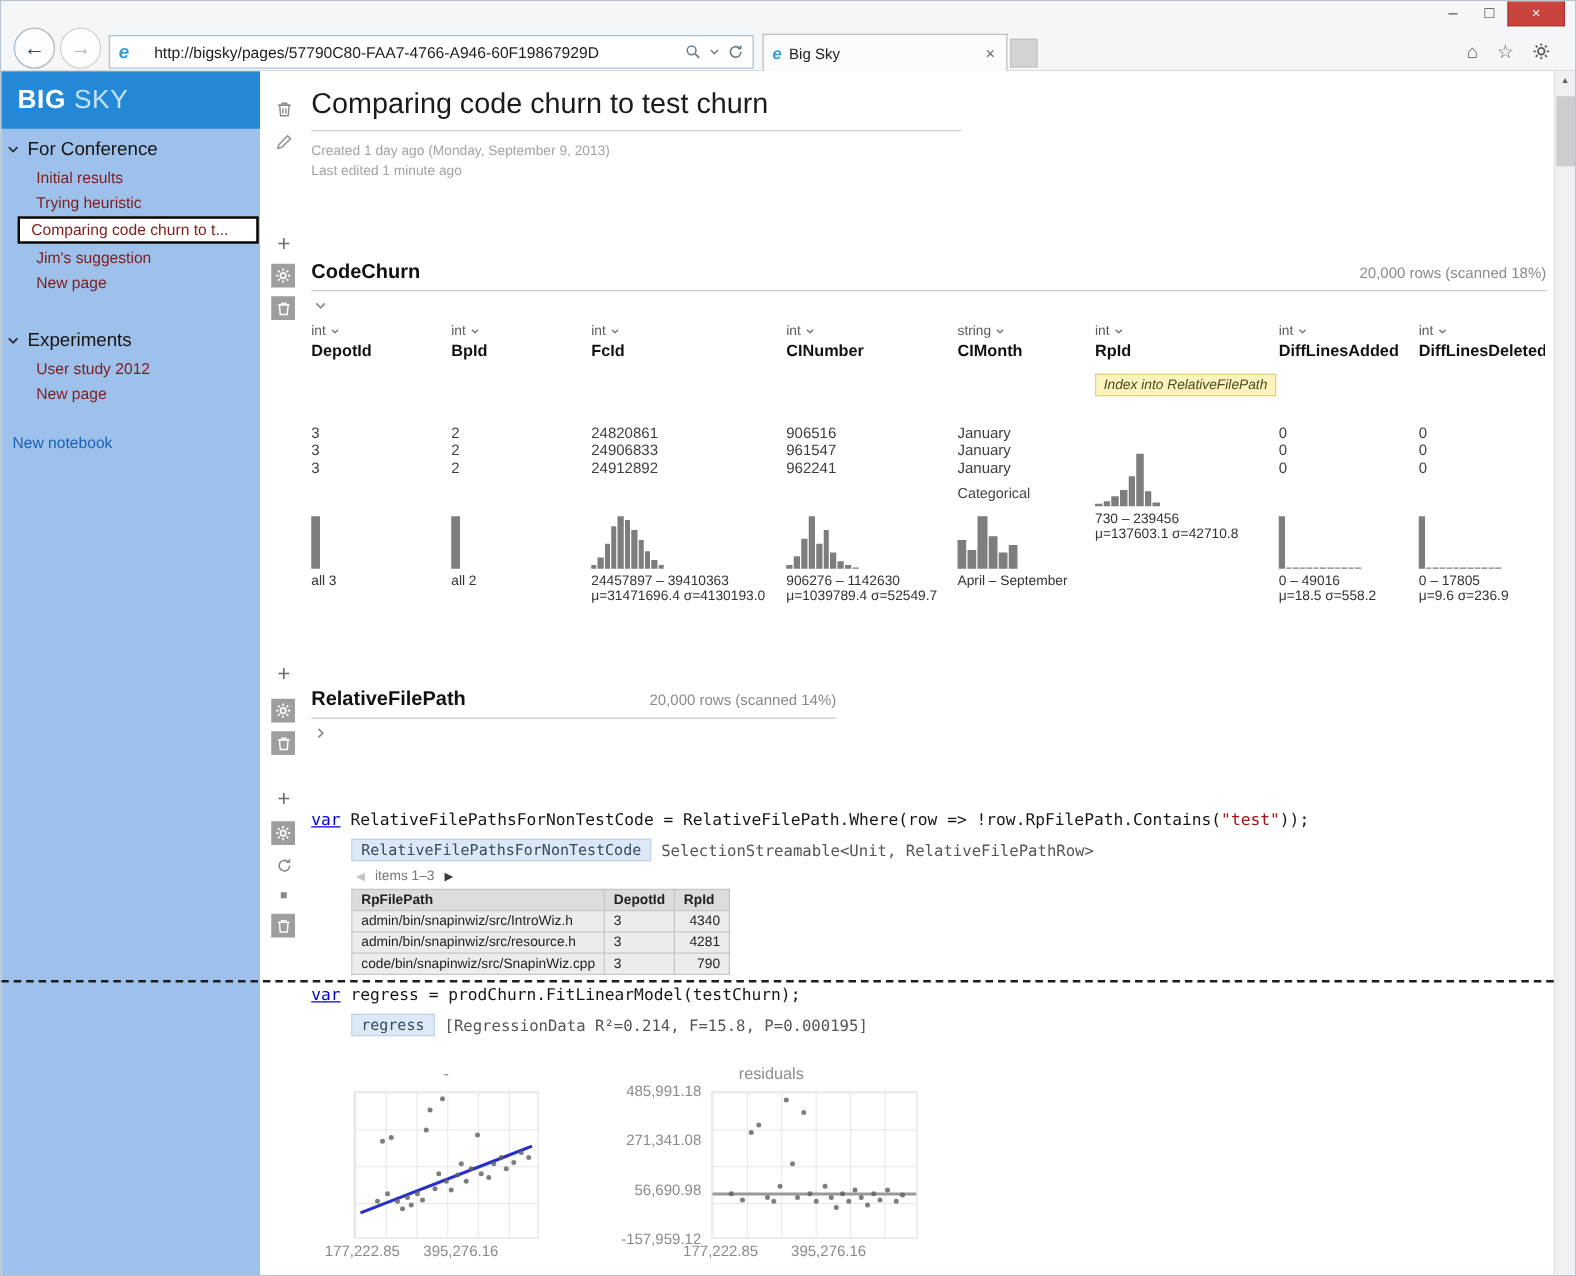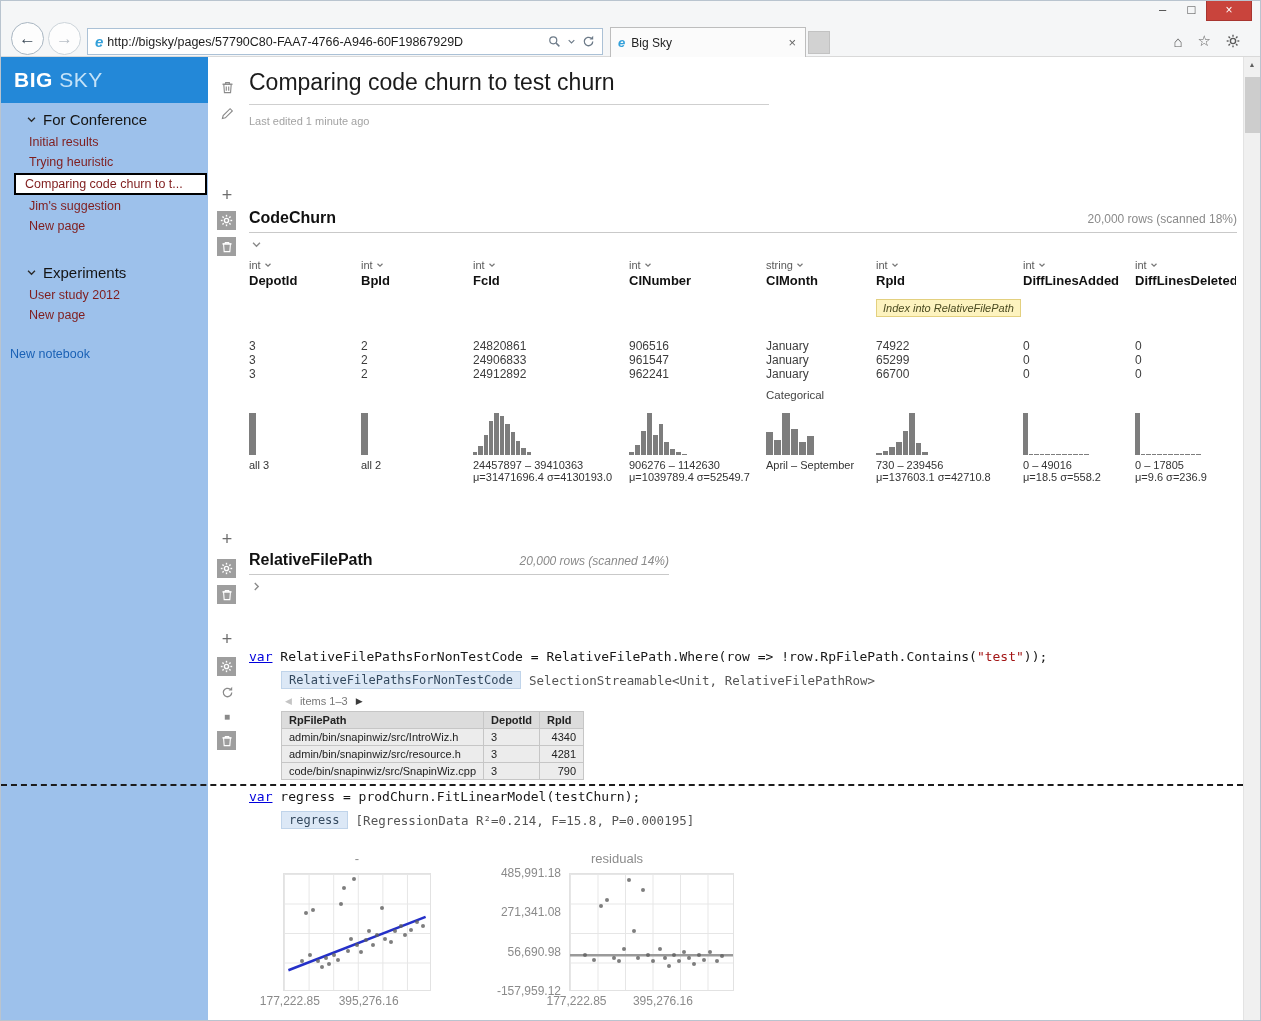--- a/index.html
+++ b/index.html
@@ -10,38 +10,38 @@
   
   .chrome { position:absolute; top:0; left:0; right:0; height:56px; background:#f5f6f7; border-bottom:1px solid #d9d9d9; }
   .winbtns { position:absolute; top:0; right:8px; display:flex; }
   .winbtn { width:29px; height:20px; text-align:center; line-height:18px; font-size:13px; color:#444; cursor:default; }
   .winbtn.close { width:46px; background:#c9443c; color:#fff; border:1px solid #a83530; border-top:none; font-size:12px; }
   .navbtn { position:absolute; width:33px; height:33px; border-radius:50%; border:1px solid #a9b6c2; text-align:center; line-height:31px; font-size:17px; color:#3c4a57; background:#fdfdfd; }
   .navbtn.back { left:10px; top:21px; }
   .navbtn.fwd  { left:47px; top:21px; color:#b7bec5; border-color:#ccd4da; }
   .address { position:absolute; left:86px; top:27px; width:516px; height:27px; background:#fff; border:1px solid #abc1d6; display:flex; align-items:center; padding:0 5px; }
   .ie-e { font-style:italic; font-weight:bold; color:#33a0da; font-size:15px; margin:0 4px 0 2px; }
-  .url-text { flex:1; font-size:12.5px; color:#1d1d1d; white-space:nowrap; overflow:hidden; }
+  .url-text { flex:1; font-size:12.5px; color:#1d1d1d; white-space:nowrap; overflow:hidden;margin-left:16px; }
   .addr-icons { display:flex; align-items:center; gap:6px; color:#6c7a88; padding-right:2px; }
   .tab { position:absolute; left:609px; top:26px; width:196px; height:30px; background:#fbfbfb; border:1px solid #bdbdbd; border-bottom:none; display:flex; align-items:center; gap:6px; padding:0 7px; font-size:12px; color:#222; }
   .tab .ie-e { font-size:13px; margin:0; }
   .tab-title { flex:1; white-space:nowrap; overflow:hidden; }
   .tab-close { color:#666; font-size:13px; line-height:13px; padding:0 2px; }
   .newtab { position:absolute; left:807px; top:30px; width:22px; height:23px; background:#d2d2d2; border:1px solid #c2c2c2; }
   .tr-icons { position:absolute; right:20px; top:31px; display:flex; gap:15px; align-items:center; color:#5a5a5a; font-size:15px; }
 
   
   .app { position:absolute; top:56px; left:0; right:0; bottom:0; background:#fff; }
 
   
   .sidebar { position:absolute; left:0; top:0; bottom:0; width:207px; background:#9dc1eb; overflow:hidden; }
   .side-logo { height:46px; background:#2388d8; color:#fff; font-size:21px; padding:11px 0 0 13px; letter-spacing:0.5px; }
   .side-logo .big { font-weight:bold; }
   .side-logo .sky { color:#c4e2f8; }
-  .side-section { display:flex; align-items:center; gap:6px; padding:8px 0 4px 25px; font-size:15px; color:#141414; cursor:default;text-align:center; }
+  .side-section { display:flex; align-items:center; gap:6px; padding:8px 0 4px 4px; font-size:15px; color:#141414; cursor:default;text-align:center; }
   .side-section .chev { color:#2a2a2a; display:flex; }
   .side-item { padding:3px 6px 3px 28px; font-size:12.5px; color:#7f1d1d; white-space:nowrap; overflow:hidden; cursor:default; }
   .side-item.selected { background:#fff; border:2px solid #000; margin:1px 1px 1px 13px; padding:2px 4px 2px 9px; }
   .side-newnb { margin-top:22px; padding-left:9px; font-size:12.5px; color:#1a61b5; cursor:default; }
 
   
   .main { position:absolute; left:207px; top:0; right:17px; bottom:0; background:#fff; }
   .rail { position:absolute; left:0; top:0; width:41px; bottom:0; }
   .rail-btn { position:absolute; left:9px; width:20px; height:20px; border:none; background:transparent; color:#8a8a8a; display:flex; align-items:center; justify-content:center; padding:0; cursor:default; }
   .rail-btn.boxed { background:#9e9e9e; color:#fff; width:19px; height:19px; }
@@ -69,21 +69,21 @@
   .col-cat { height:18px; font-size:11.5px; color:#444; }
   .hist { height:42px; width:58px; display:flex; align-items:flex-end; gap:1px; margin-top:6px; }
   .hist.narrow { width:7px; }
   .hist.wide { width:66px; }
   .hbar { flex:1; background:#7d7d7d; min-height:1px; }
   .col-range { margin-top:4px; font-size:11px; color:#333; white-space:nowrap; }
   .col-stats { font-size:11px; color:#333; white-space:nowrap; }
 
   
   .sec-rfp { position:absolute; top:494px; left:0; width:420px; }
-  .sec-rfp .sec-info { font-size:12px;font-style:italic; }
+  .sec-rfp .sec-info { font-size:12px; }
   .sec-expand { height:22px; display:flex; align-items:center; color:#8a8a8a; padding-left:2px; }
 
   
   .code { font-family:"DejaVu Sans Mono","Liberation Mono",monospace; font-size:13px; color:#161616; white-space:nowrap; }
   .code .kw { color:#0000dc;text-decoration:underline; }
   .code .str { color:#a31515; }
   .cell1 { position:absolute; top:592px; left:0; right:0; }
   .cell2 { position:absolute; top:732px; left:0; right:0; }
   .chip-row { margin:7px 0 0 32px; display:flex; align-items:center; gap:8px; }
   .chip { font-family:"DejaVu Sans Mono","Liberation Mono",monospace; font-size:12px; color:#34495e; background:#dce8f6; border:1px solid #c0d4ea; padding:1px 7px; }
@@ -316,20 +316,21 @@
               </g>
             </svg>
         </button>
       </div>
 
       <div class="content">
 
         <div class="page-head">
           <div class="page-title">Comparing code churn to test churn</div>
           <div class="page-meta">
+            <div>Created 1 day ago (Monday, September 9, 2013)</div>
             <div>Last edited 1 minute ago</div>
           </div>
         </div>
 
         <div class="sec-codechurn">
           <div class="sec-head">
             <span class="sec-title">CodeChurn</span>
             <span class="sec-info">20,000 rows (scanned 18%)</span>
           </div>
           <div class="sec-collapse">
@@ -468,23 +469,20 @@
               <div class="col-type">
                   <span>int</span>
                   <svg width="8" height="8" viewBox="0 0 16 16">
                     <polyline points="3,5.5 8,10.5 13,5.5" fill="none" stroke="#777" stroke-width="2.4"></polyline>
                   </svg>
                 </div>
               <div class="col-name">RpId</div>
               <div class="col-tipzone">
                   <div class="col-tip">Index into RelativeFilePath</div>
                 </div>
-              <div class="col-values">74922
-65299
-66700</div>
               <div class="col-cat"></div>
               <div class="hist" style="width:52px">
                   <div class="hbar" style="height: 5%;"></div>
                   <div class="hbar" style="height: 10%;"></div>
                   <div class="hbar" style="height: 18%;"></div>
                   <div class="hbar" style="height: 30%;"></div>
                   <div class="hbar" style="height: 56%;"></div>
                   <div class="hbar" style="height: 100%;"></div>
                   <div class="hbar" style="height: 28%;"></div>
                   <div class="hbar" style="height: 8%;"></div>

